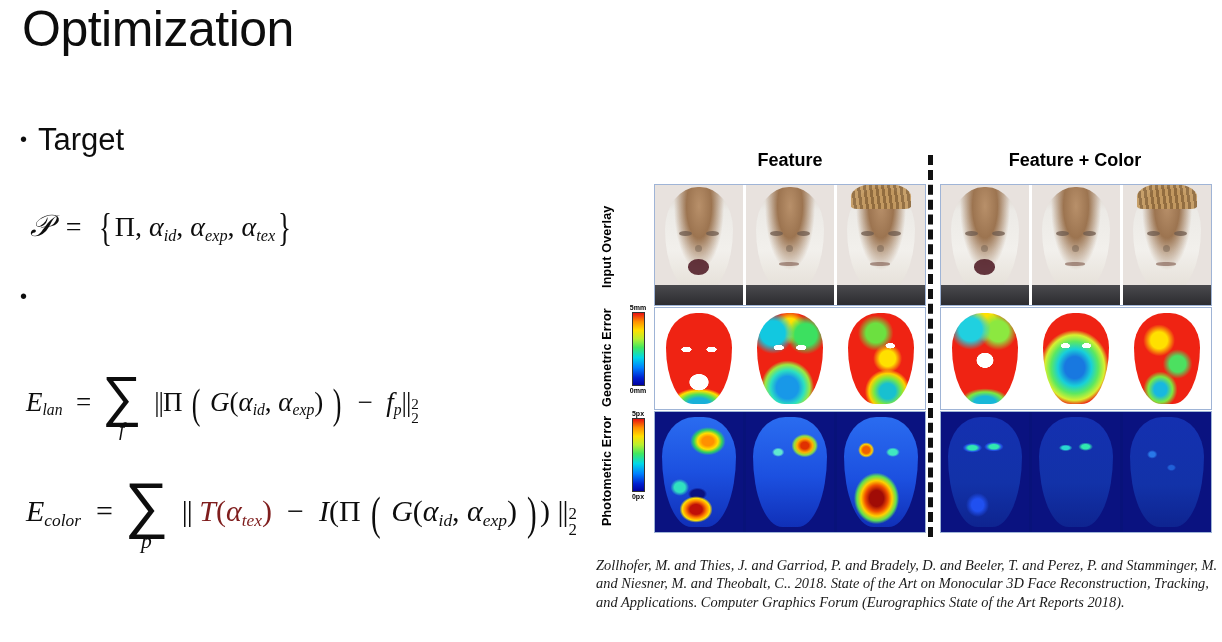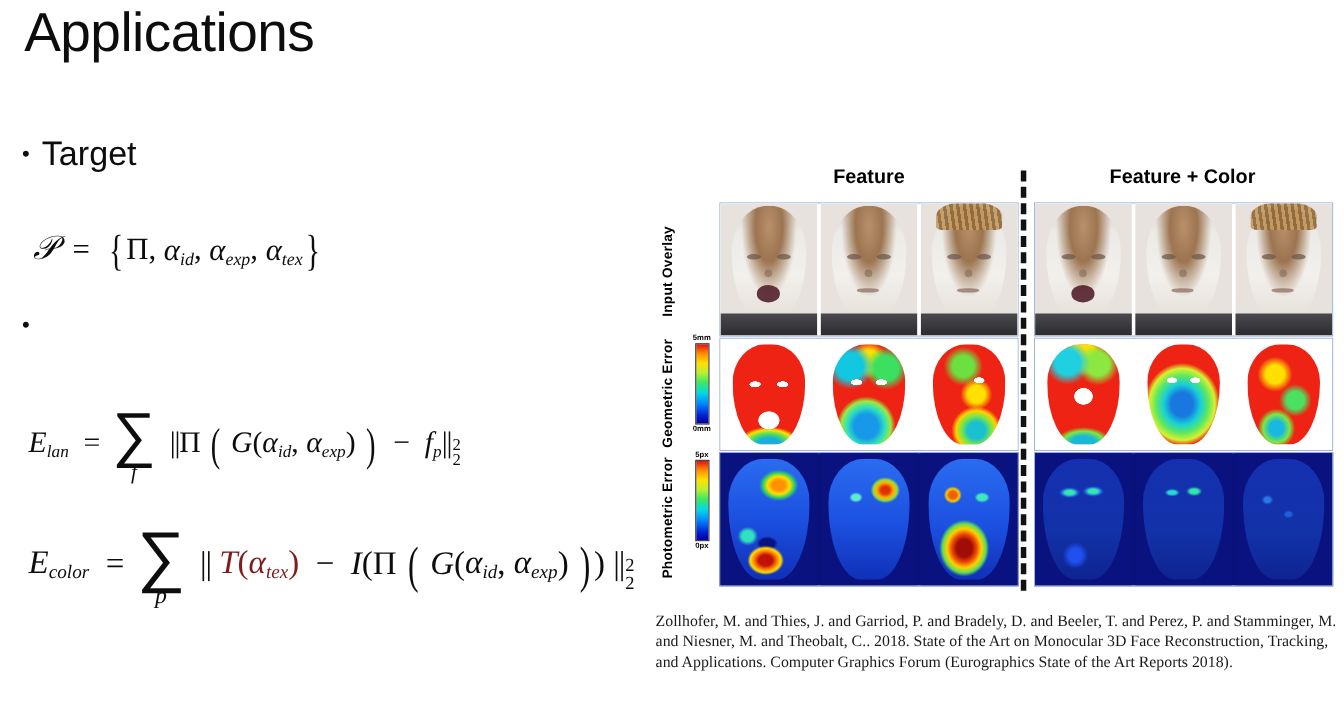--- a/index.html
+++ b/index.html
@@ -404,30 +404,31 @@
       linear-gradient(to bottom, #1430b0 0%, #1232a8 62%, #0e2490 100%);
   }
 
   
   .citation {
     position: absolute;
     left: 596px;
     top: 556px;
     width: 626px;
     font-family: "Liberation Serif", serif;
+    font-style: italic;
     font-size: 14.4px;
     line-height: 1.28;
     color: #1a1a1a;
     text-align: left;
   }
 </style>
 </head>
 <body>
 
-<div class="slide-title">Applications</div>
+<div class="slide-title">Optimization</div>
 
 <div class="bullet bullet-target">
   <span class="dot">•</span>
   <span>Target</span>
 </div>
 
 <div class="math eq-params">
   <span class="cal-p">𝒫</span>
   <span class="up">&nbsp;=&nbsp;</span>
   <span class="brace">{</span><span class="up">Π</span><span class="up">,</span>

